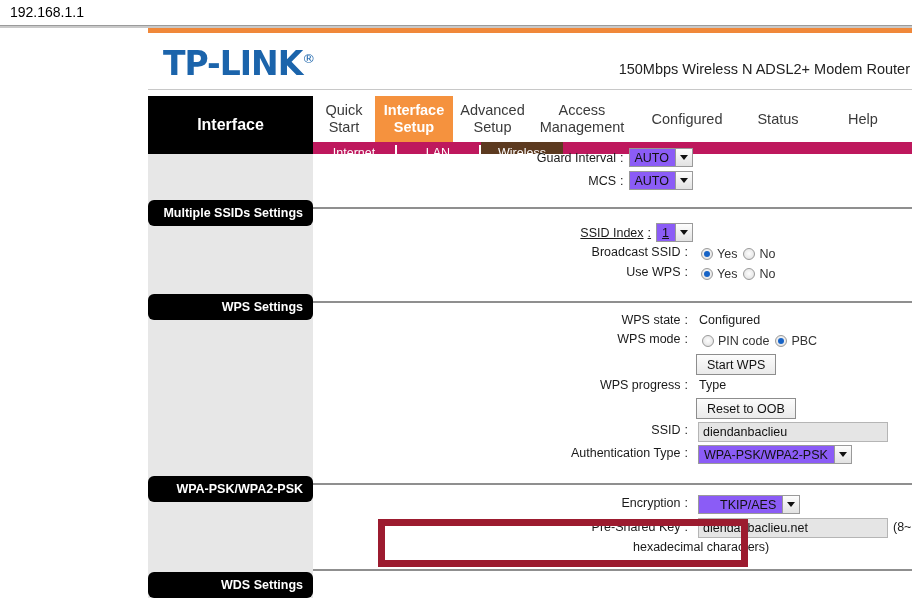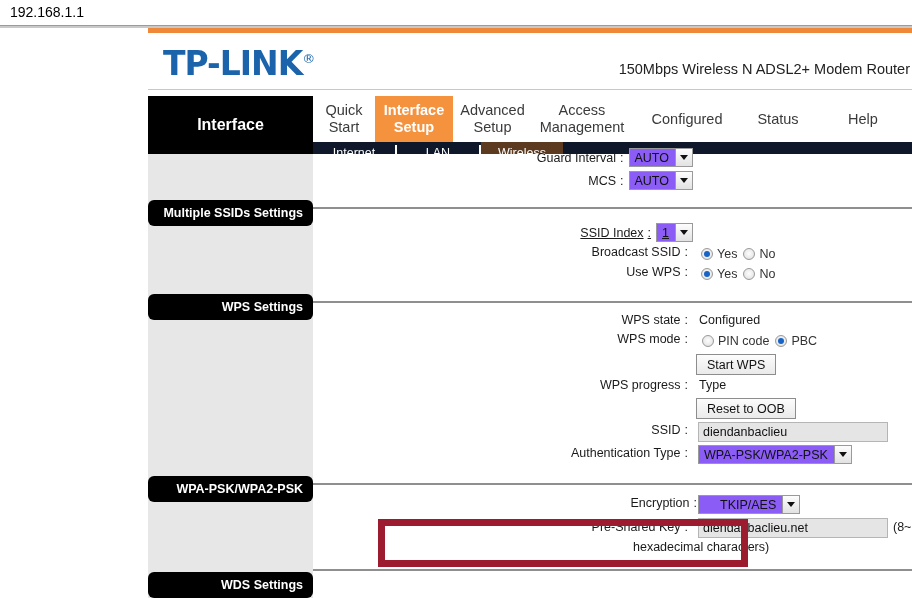--- a/index.html
+++ b/index.html
@@ -74,21 +74,21 @@
   .mnav {
     display: flex; align-items: center; justify-content: center; text-align: center;
     font-size: 14.5px; color: #3a3a3a; line-height: 1.15;
     padding: 0 7px; cursor: pointer; white-space: pre-line;
   }
   .mnav.active {
     background: #f5923e; color: #ffffff; font-weight: bold;
   }
   .subnav {
     position: absolute; left: 165px; top: 46px; width: 599px; height: 22px;
-    background: #0f172a;
+    background: #be185d;
     display: flex; align-items: stretch;
   }
   .snav {
     display: flex; align-items: center; justify-content: center;
     font-size: 12.5px; color: #ffffff; cursor: pointer;
     width: 82px; position: relative;
   }
   .snav.active { background: #5c3a20; font-weight: normal; }
   .sdiv { width: 2px; background: #ffffff; margin: 3px 0; }
   .subnav-fill { flex: 1; }
@@ -354,21 +354,21 @@
         </div>
         <div class="sel" style="position:absolute; left:385px; top:291px;">
           <span class="val">WPA-PSK/WPA2-PSK</span>
           <span class="arrow">
               <span class="tri"></span>
             </span>
         </div>
 
         <div class="hr" style="top:329px;"></div>
 
-        <div class="frow" style="left:9px; top:342px; width:380px; justify-content:flex-end;">
+        <div class="frow" style="left:0; top:342px; width:380px; justify-content:flex-end;">
           <span class="flabel">Encryption</span>
           <span class="colon">:</span>
         </div>
         <div class="sel" style="position:absolute; left:385px; top:341px;padding-left:16px;">
           <span class="val">TKIP/AES</span>
           <span class="arrow">
               <span class="tri"></span>
             </span>
         </div>
 

